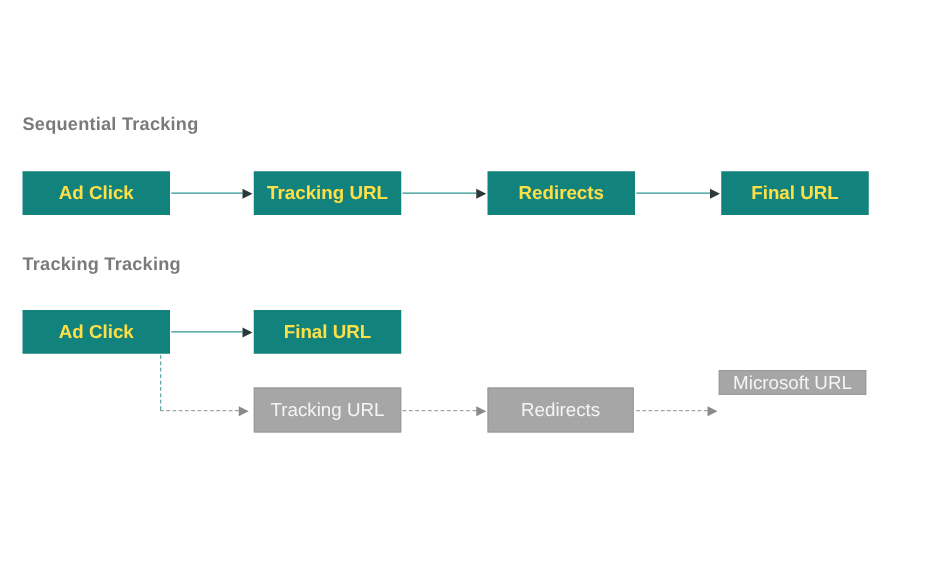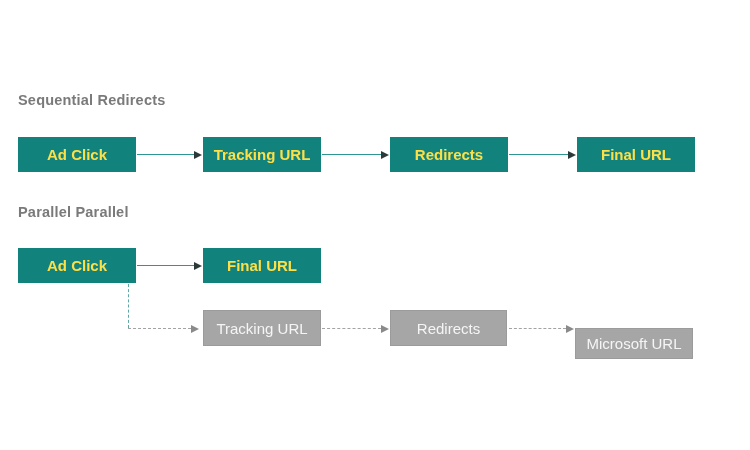--- a/index.html
+++ b/index.html
@@ -76,21 +76,21 @@
     position: absolute;
     width: 0;
     border-left: 1px dashed #5fa8a5;
   }
 </style>
 </head>
 <body>
 
 <div class="canvas">
 
-  <div class="section-heading" style="left:18px; top:92px;">Sequential Redirects</div>
+  <div class="section-heading" style="left:18px; top:92px;">Sequential Tracking</div>
 
   <div class="node teal" style="left:18px; top:137px;">Ad Click</div>
 
   <div class="arrow solid" style="left:137px; top:150px; width:65px;">
     <div class="shaft"></div>
     <div class="head"></div>
   </div>
 
   <div class="node teal" style="left:203px; top:137px;">Tracking URL</div>
 
@@ -101,21 +101,21 @@
 
   <div class="node teal" style="left:390px; top:137px;">Redirects</div>
 
   <div class="arrow solid" style="left:509px; top:150px; width:67px;">
     <div class="shaft"></div>
     <div class="head"></div>
   </div>
 
   <div class="node teal" style="left:577px; top:137px;">Final URL</div>
 
-  <div class="section-heading" style="left:18px; top:204px;">Parallel Parallel</div>
+  <div class="section-heading" style="left:18px; top:204px;">Tracking Tracking</div>
 
   <div class="node teal" style="left:18px; top:248px;">Ad Click</div>
 
   <div class="arrow solid" style="left:137px; top:261px; width:65px;">
     <div class="shaft"></div>
     <div class="head"></div>
   </div>
 
   <div class="node teal" style="left:203px; top:248px;">Final URL</div>
 
@@ -133,15 +133,15 @@
     <div class="head"></div>
   </div>
 
   <div class="node gray" style="left:390px; top:310px; height:36px; width:117px;">Redirects</div>
 
   <div class="arrow dashed-gray" style="left:509px; top:324px; width:65px;">
     <div class="shaft"></div>
     <div class="head"></div>
   </div>
 
-  <div class="node gray" style="left:575px; top:328px; height:31px;">Microsoft URL</div>
+  <div class="node gray" style="left:575px; top:296px; height:20px;">Microsoft URL</div>
 
 </div>
 
 </body></html>

